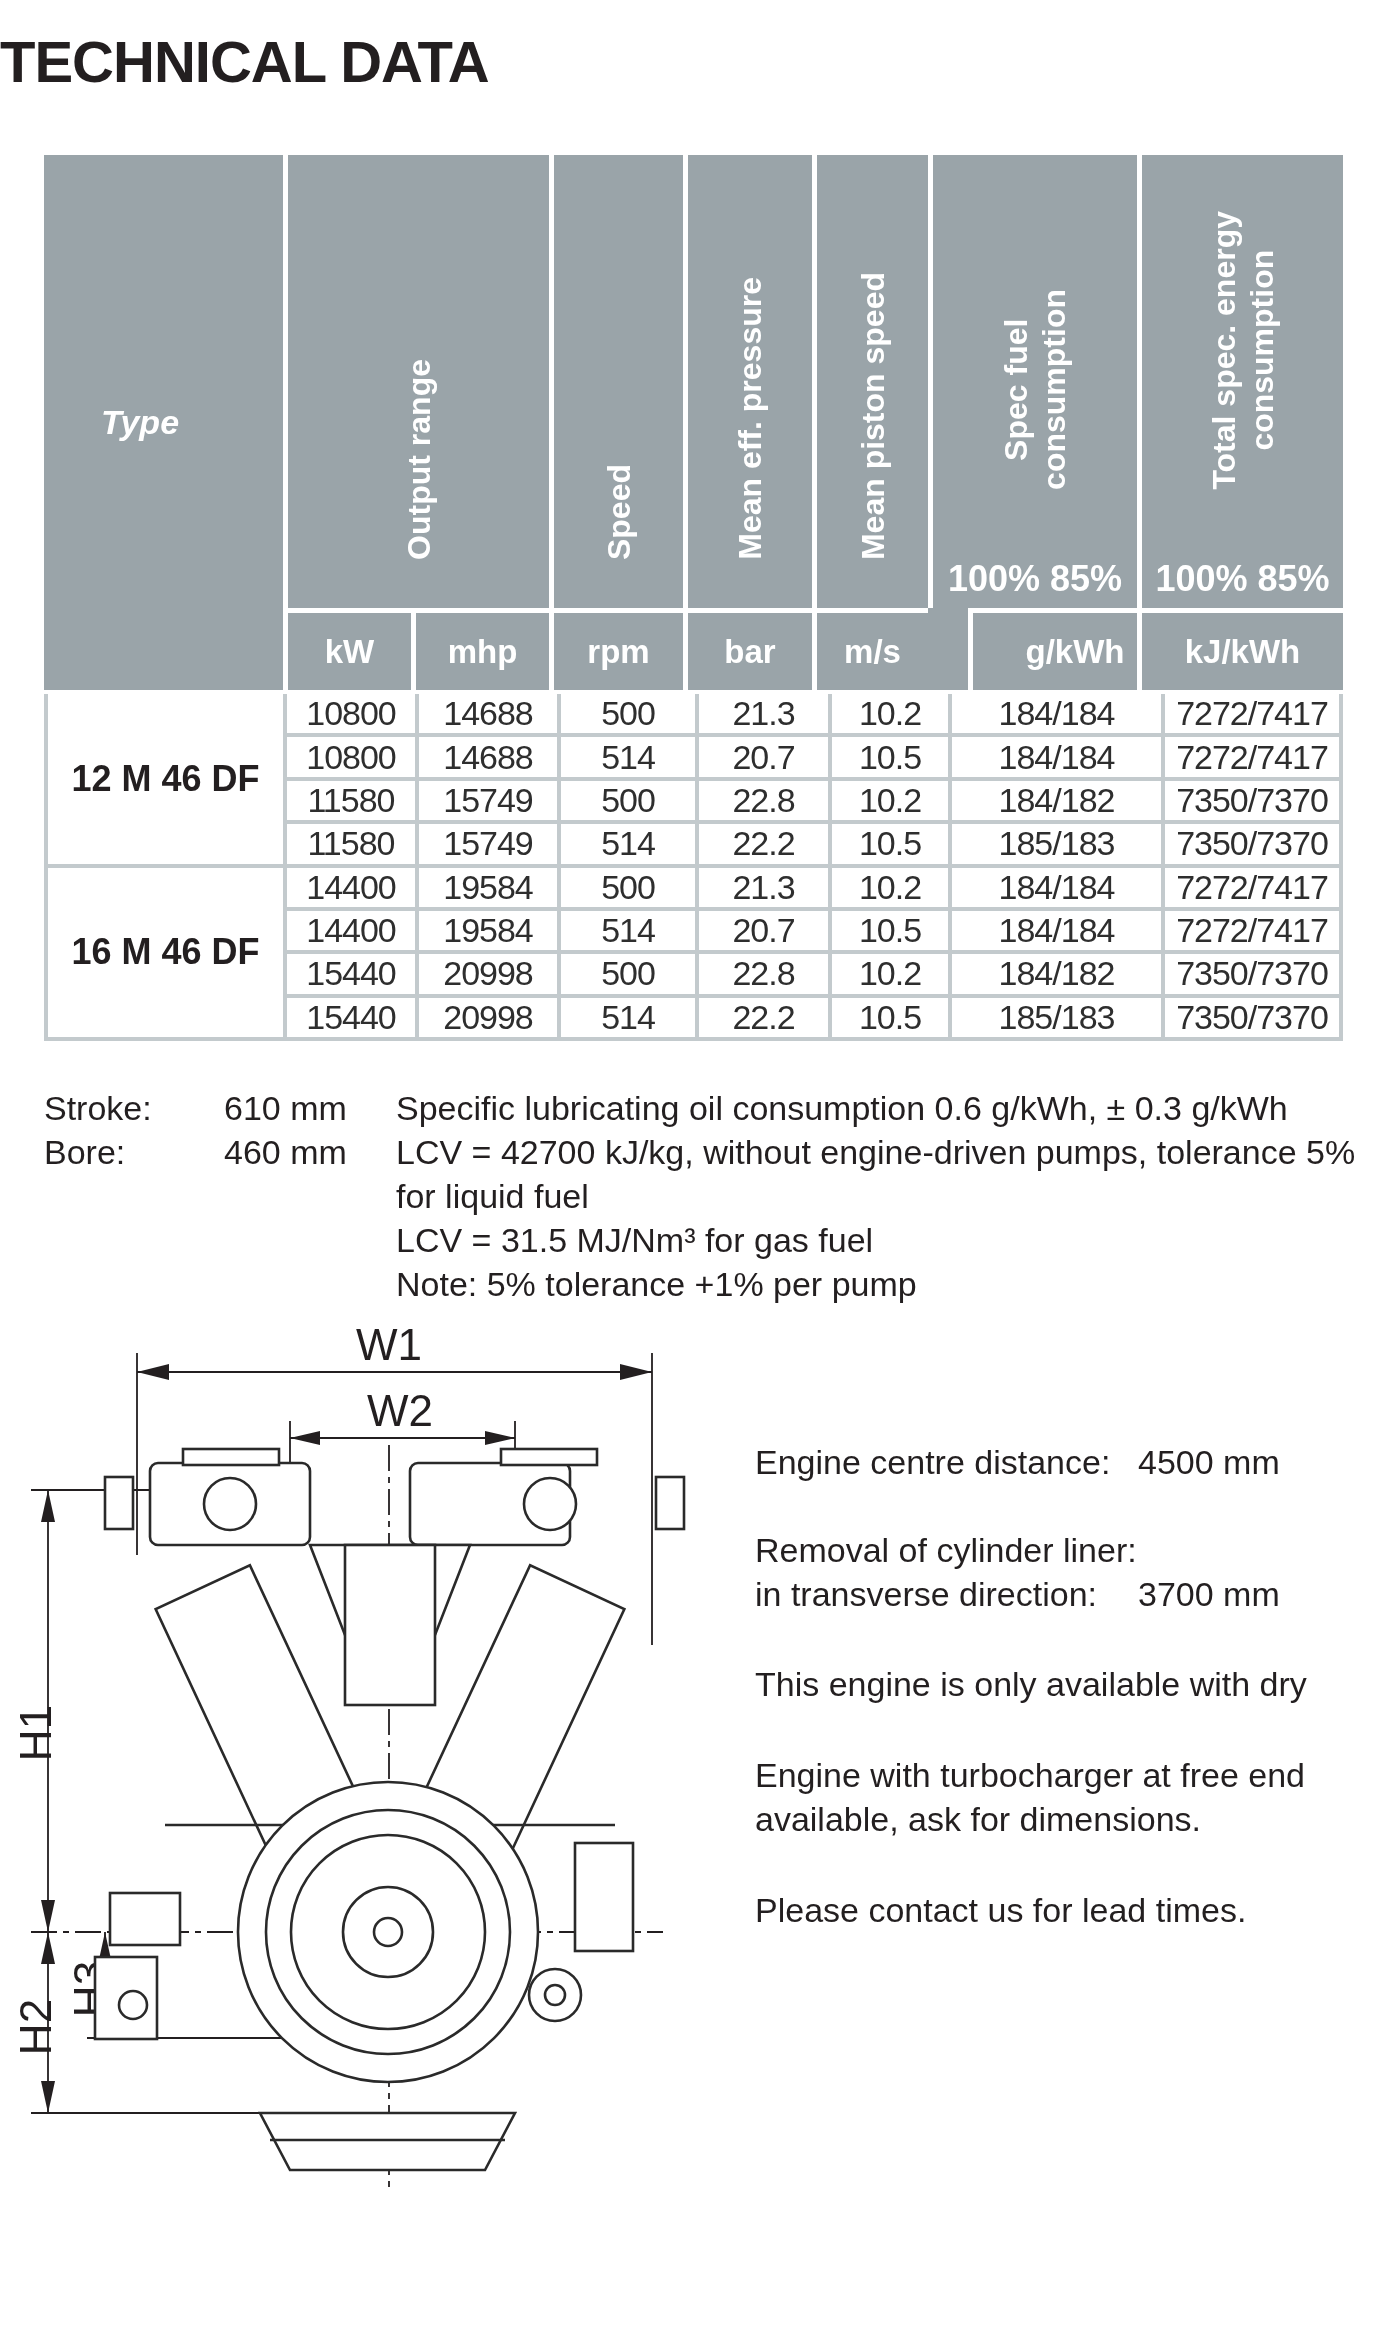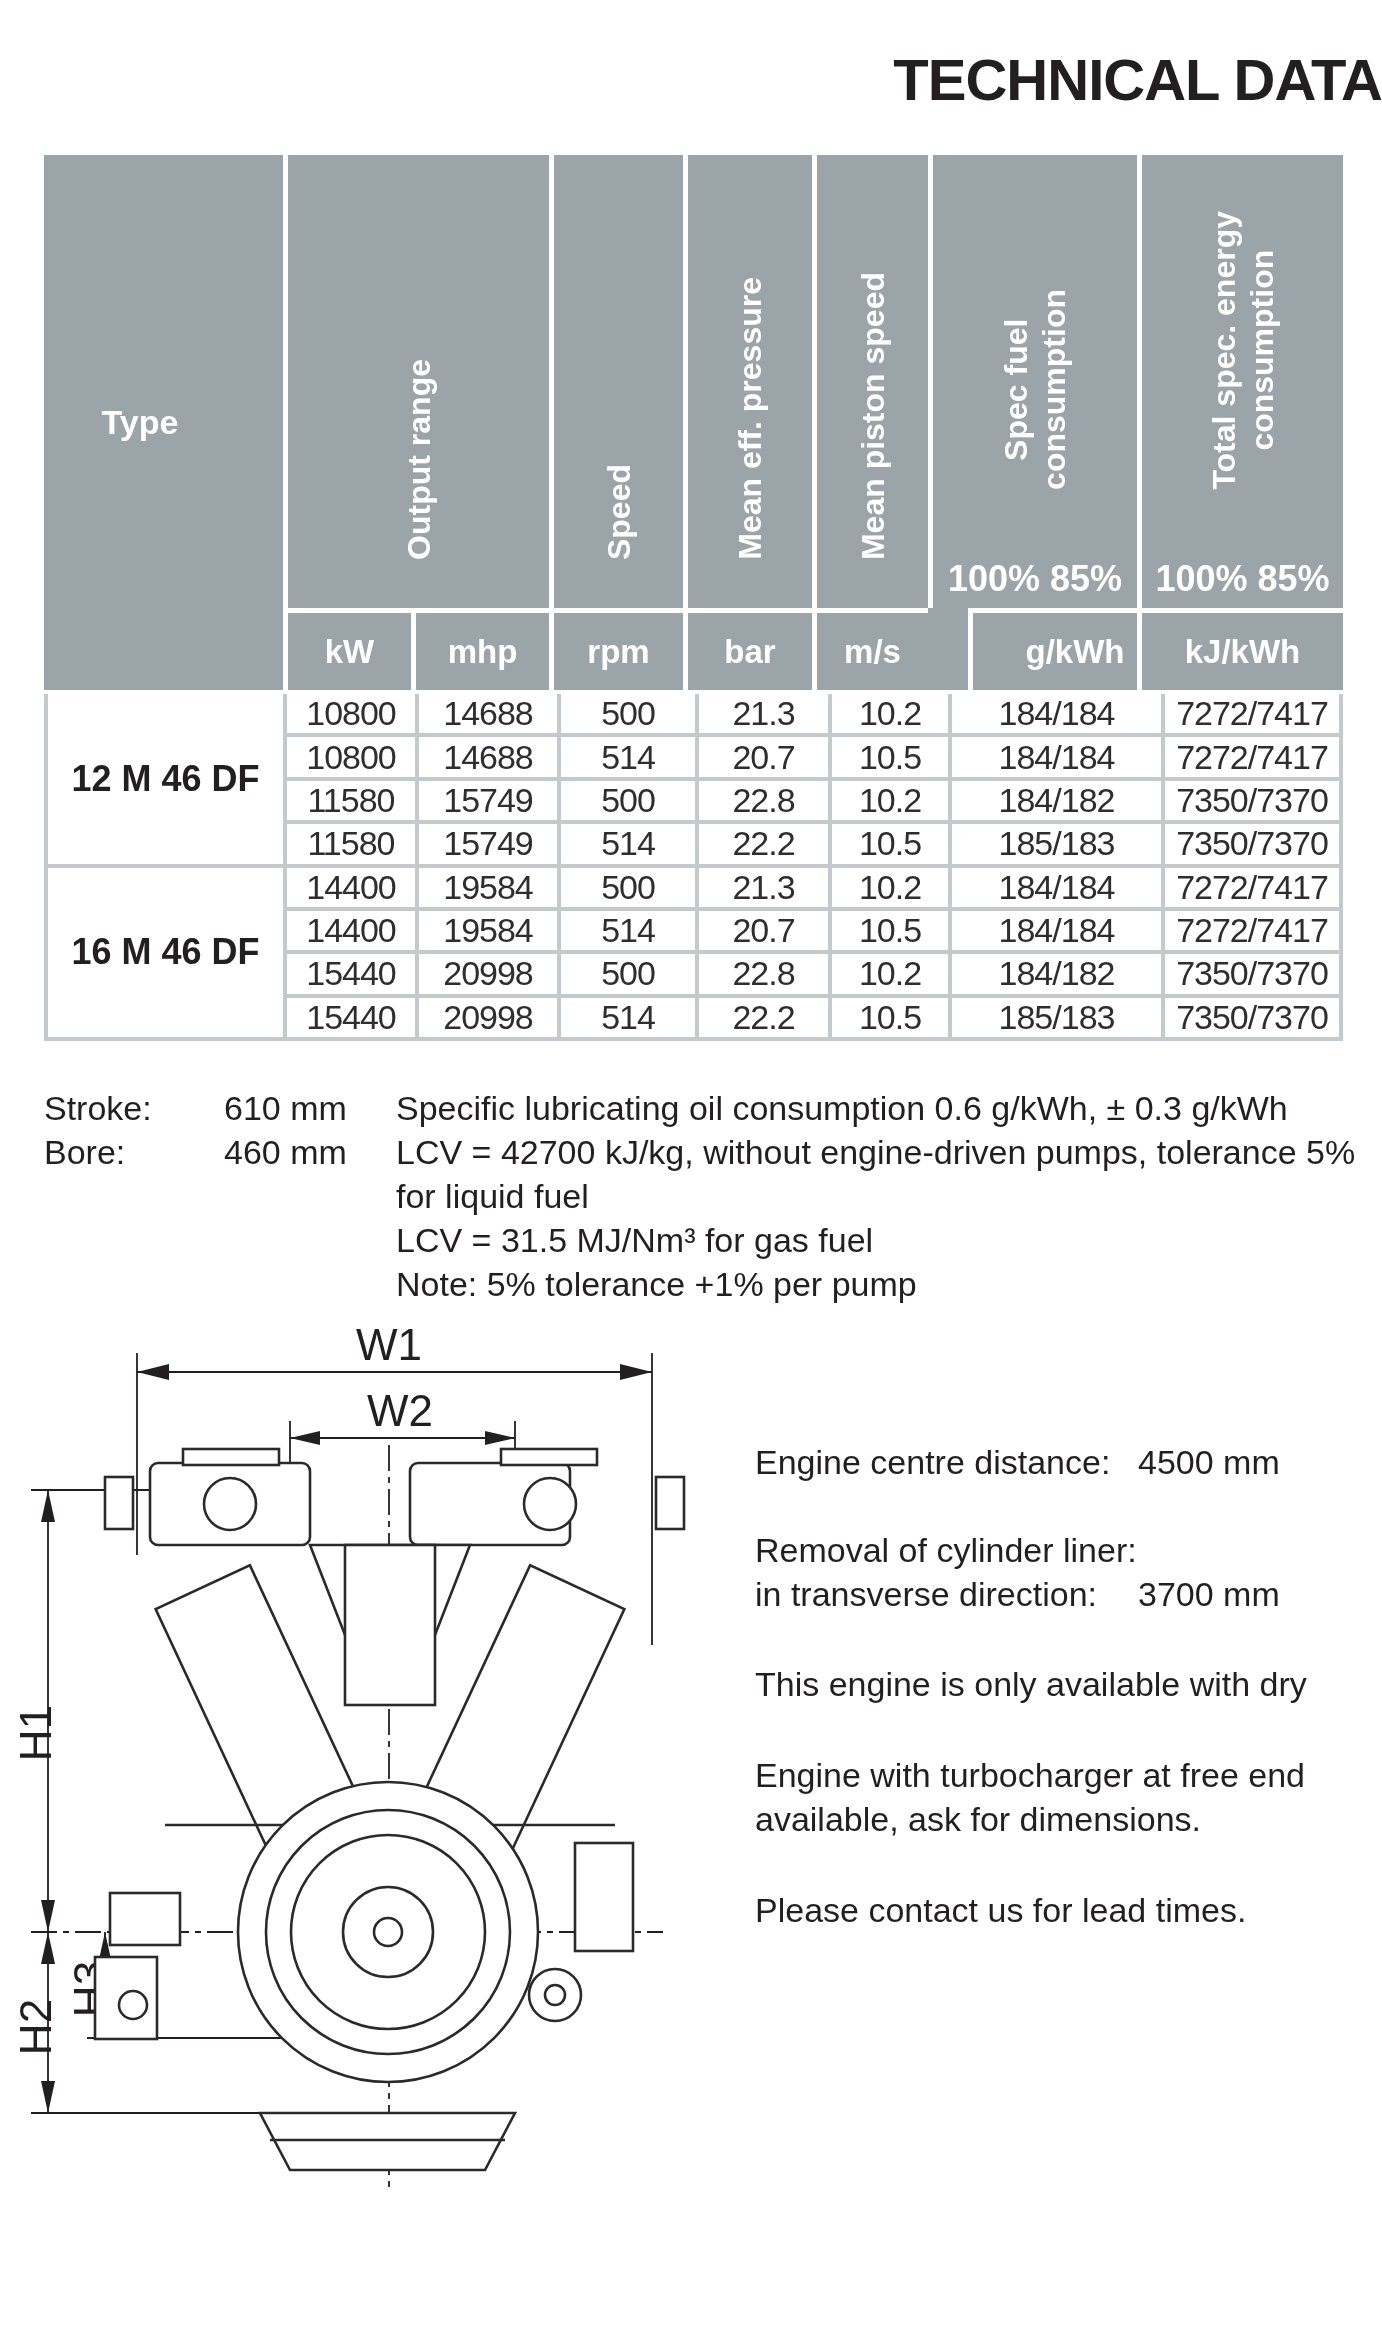--- a/index.html
+++ b/index.html
@@ -5,21 +5,21 @@
   * { margin:0; padding:0; box-sizing:border-box; }
   html,body { background:#ffffff; }
   #canvas {
     position:relative; width:1382px; height:2329px; background:#fff;
     font-family:"Liberation Sans", sans-serif; color:#231f20; overflow:hidden;
   }
   .abs { position:absolute; }
 
   
   #page-title {
-    left:0; top:46px; width:1382px; text-align:right;
+    left:0; top:28px; width:1382px; text-align:left;
     font-size:58px; font-weight:bold; letter-spacing:-1px; color:#231f20;
   }
 
   
   #thead { left:44px; top:155px; width:1299px; height:535px; background:#9aa4a9; }
   .hcell { position:absolute; top:0; height:453px; display:flex; justify-content:center; align-items:flex-end; }
   .hcell.bl { border-left:5px solid #fff; }
   .vlabel {
     writing-mode:vertical-rl; transform:rotate(180deg);
     white-space:pre-line; text-align:center;
@@ -27,21 +27,21 @@
   }
   .pb-std { padding-bottom:48px; }
   .pb-deep { padding-bottom:118px; }
   .loads {
     position:absolute; bottom:8px; left:0; width:100%; text-align:center;
     color:#fff; font-weight:bold; font-size:36px;
   }
   #h-type {
     position:absolute; left:0; top:0; width:192px; height:535px;
     display:flex; align-items:center; justify-content:center;
-    color:#fff; font-weight:bold; font-size:34px;
+    color:#fff; font-weight:bold; font-size:34px;font-style:italic;
   }
   .ucell {
     position:absolute; top:453px; height:82px;
     border-left:5px solid #fff; border-top:5px solid #fff;
     display:flex; align-items:center; justify-content:center;
     color:#fff; font-weight:bold; font-size:33px;
   }
 
   
   #tbody {

